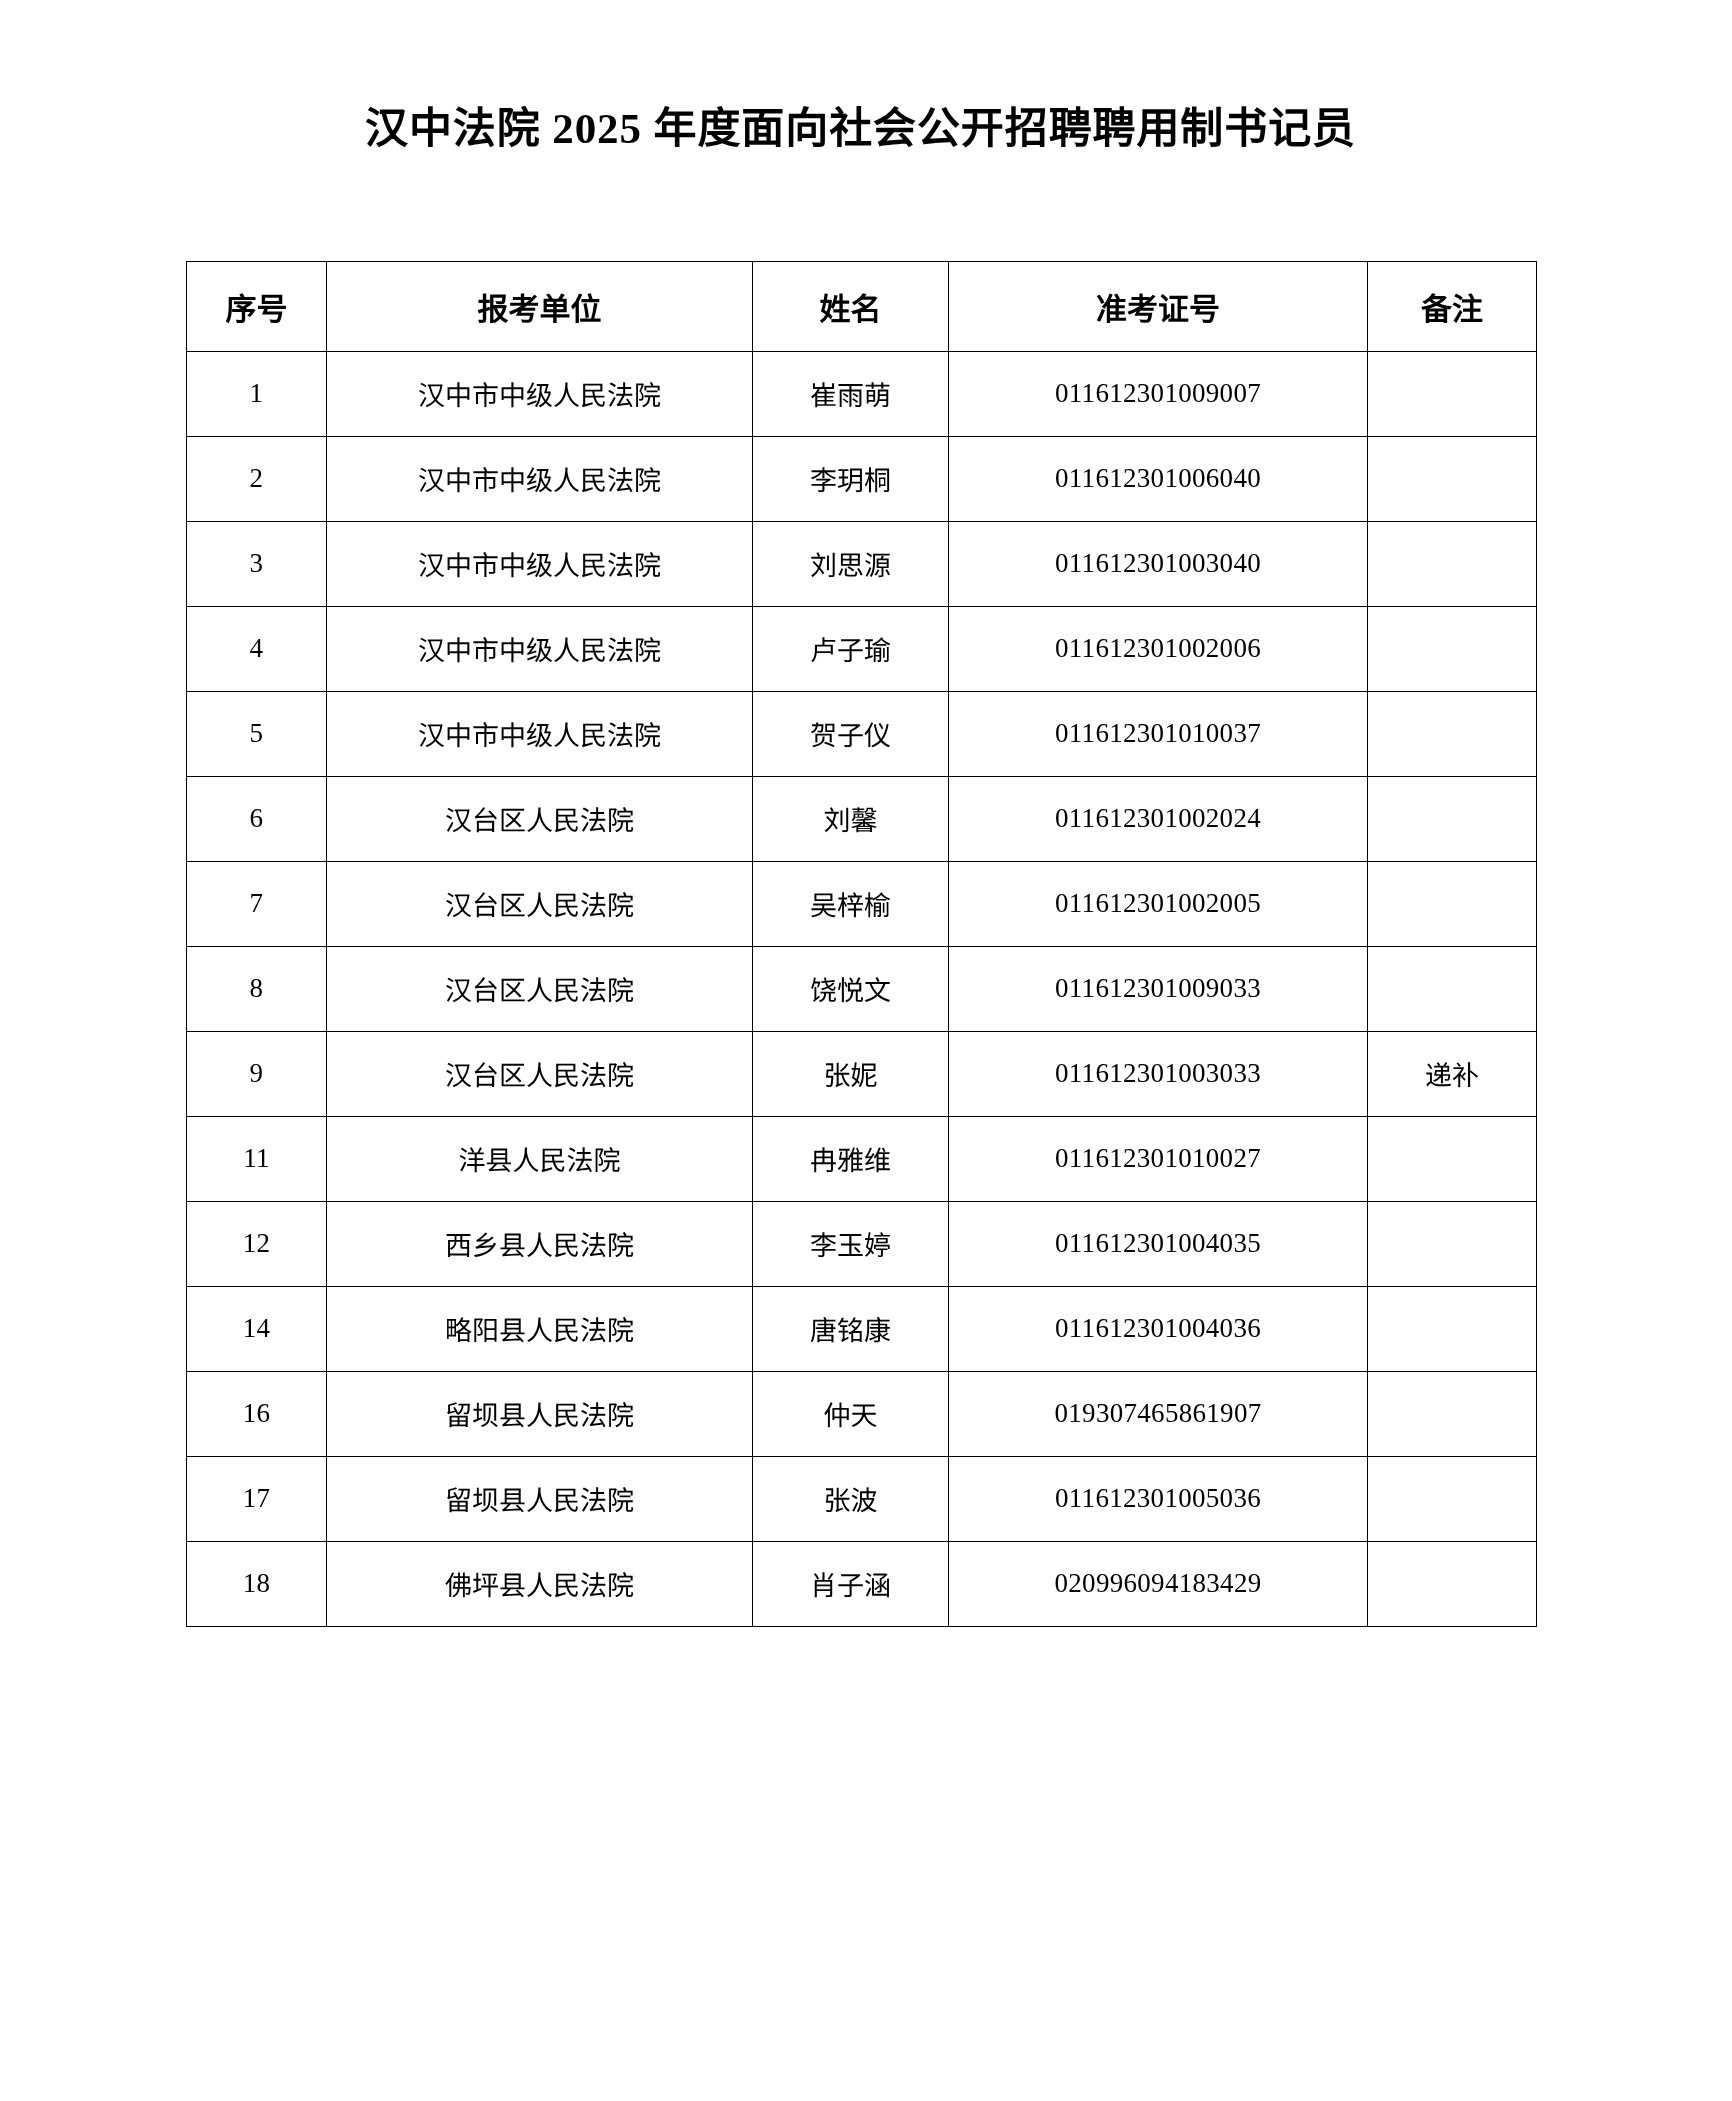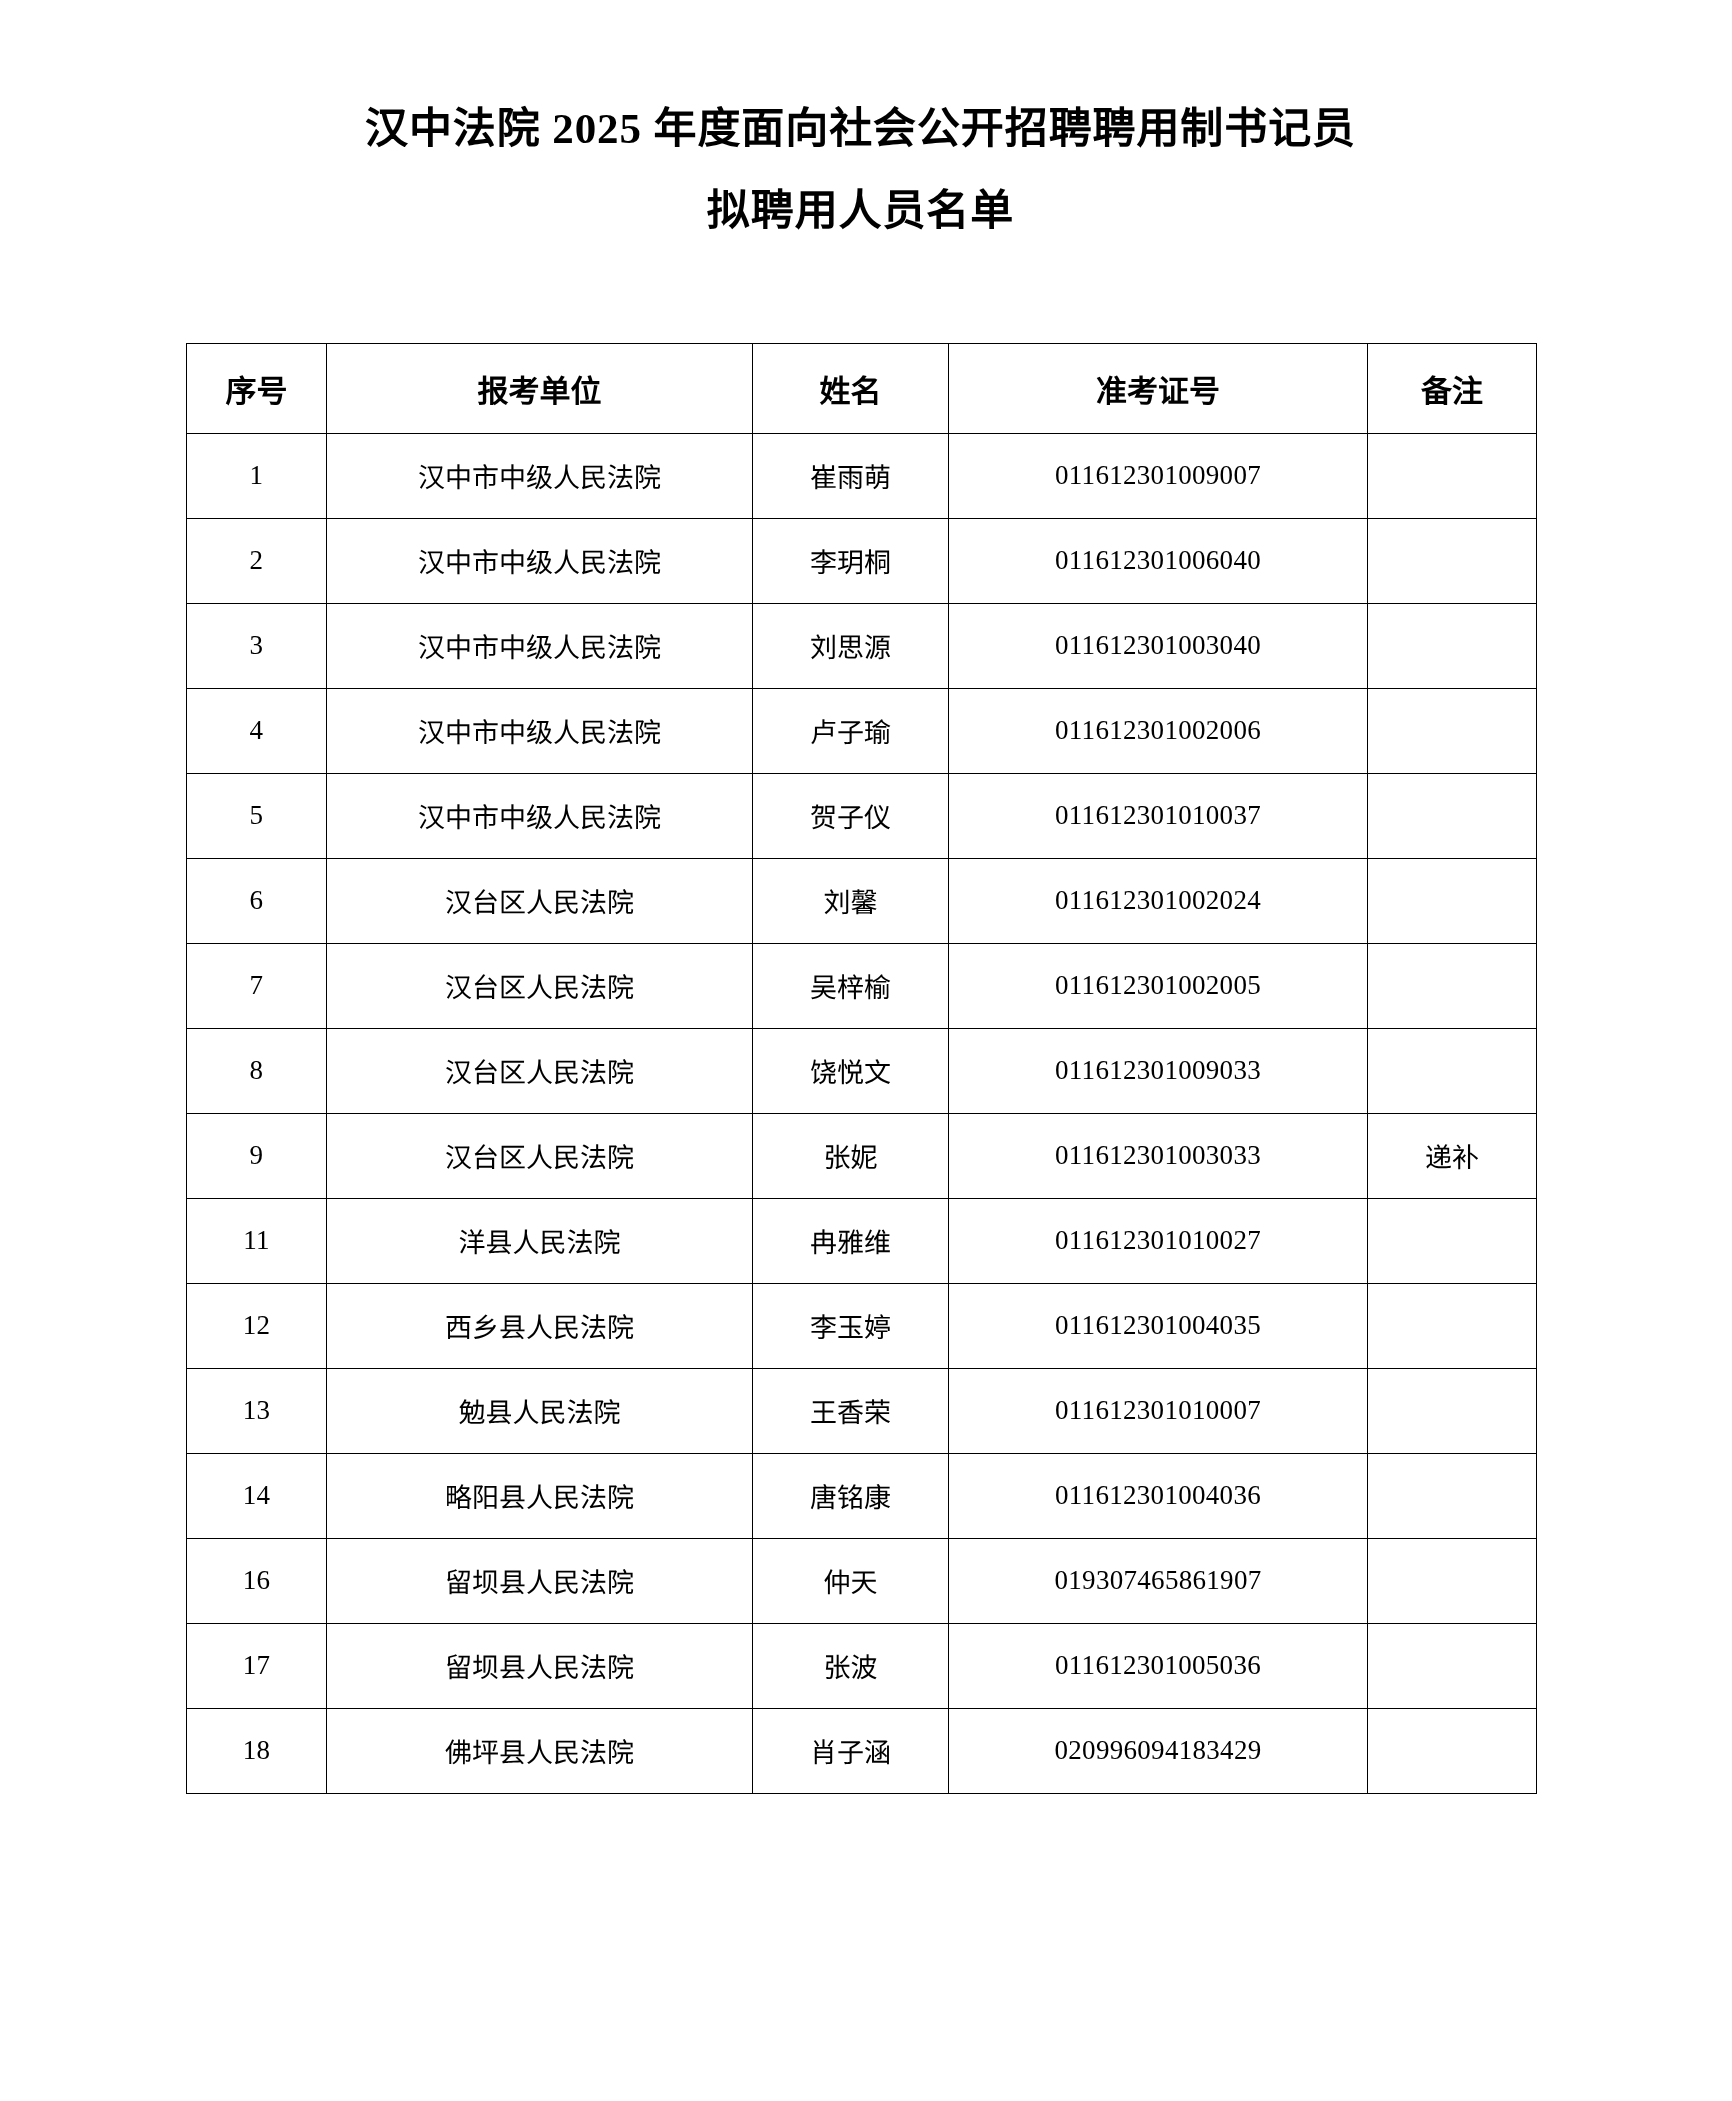--- a/index.html
+++ b/index.html
@@ -68,21 +68,20 @@
     letter-spacing: 0.3px;
   }
 </style>
 </head>
 <body>
 
 <div class="page">
 
   <h1 class="doc-title">
     <span class="line1">汉中法院 2025 年度面向社会公开招聘聘用制书记员</span>
-    <span class="line2">拟聘用人员名单</span>
   </h1>
 
   <div class="table-wrap">
     <table class="roster">
       <colgroup>
         <col class="c-idx">
         <col class="c-unit">
         <col class="c-name">
         <col class="c-ticket">
         <col class="c-note">
@@ -168,27 +167,20 @@
             <td class="note"></td>
           </tr>
           <tr>
             <td class="num">12</td>
             <td class="unit">西乡县人民法院</td>
             <td class="name">李玉婷</td>
             <td class="ticket">011612301004035</td>
             <td class="note"></td>
           </tr>
           <tr>
-            <td class="num">13</td>
-            <td class="unit">勉县人民法院</td>
-            <td class="name">王香荣</td>
-            <td class="ticket">011612301010007</td>
-            <td class="note"></td>
-          </tr>
-          <tr>
             <td class="num">14</td>
             <td class="unit">略阳县人民法院</td>
             <td class="name">唐铭康</td>
             <td class="ticket">011612301004036</td>
             <td class="note"></td>
           </tr>
           <tr>
             <td class="num">16</td>
             <td class="unit">留坝县人民法院</td>
             <td class="name">仲天</td>

